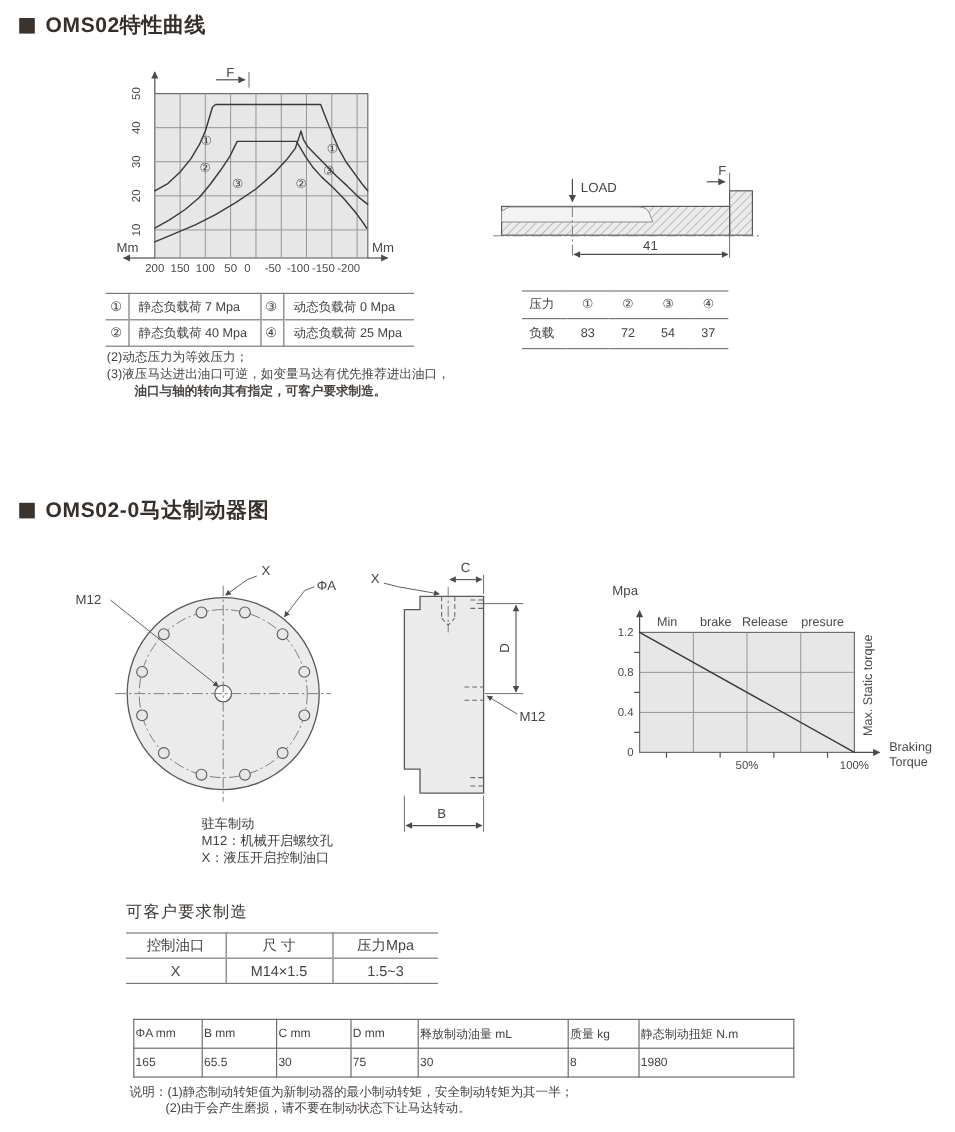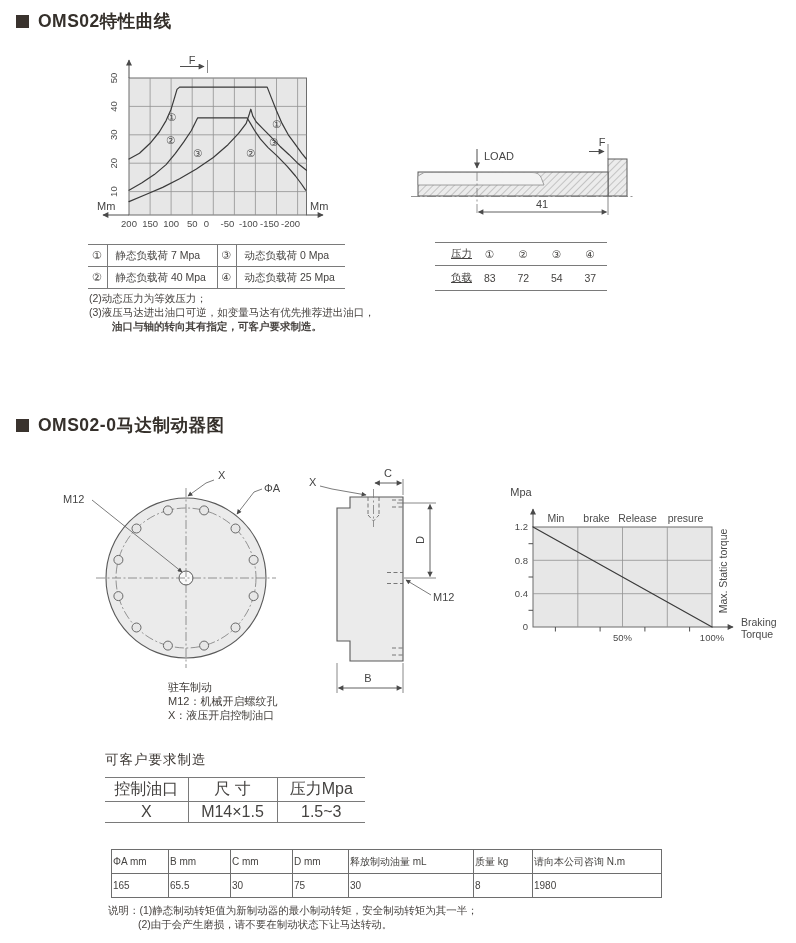--- a/index.html
+++ b/index.html
@@ -12,22 +12,22 @@
   
   table.tbl{position:absolute;border-collapse:collapse;table-layout:fixed;color:#454341;}
   .legend{left:88px;top:244px;width:257px;font-size:10.5px;}
   .legend td{border-top:1px solid #7a7a7a;height:19px;padding-left:8px;white-space:nowrap;}
   .legend tr:last-child td{border-bottom:1px solid #7a7a7a;}
   .vr{border-right:1px solid #7a7a7a;}
   td.cnum{text-align:center;padding-left:0;font-size:11px;}
   .press{left:435px;top:242px;width:172px;font-size:10.5px;text-align:center;}
   .press td{border-top:1px solid #7a7a7a;height:20px;}
   .press tr:last-child td{border-bottom:1px solid #7a7a7a;height:22px;}
-  .press td.lft{text-align:right;padding-left:6px;text-decoration:underline;}
-  .open{left:105px;top:777px;width:260px;font-size:16px;text-align:center;}
+  .press td.lft{text-align:left;padding-left:6px;}
+  .open{left:105px;top:777px;width:260px;font-size:12px;text-align:center;}
   .open td{border-top:1px solid #7a7a7a;height:18px;}
   .open tr:last-child td{border-bottom:1px solid #7a7a7a;}
   .dims{left:111px;top:849px;width:551px;font-size:10px;}
   .dims td{border:1px solid #6e6e6e;height:21px;white-space:nowrap;}
   .open-title{position:absolute;left:105px;top:751px;font-size:13.5px;color:#3c3733;letter-spacing:1px;}
   
   .notes1{position:absolute;left:89px;top:292px;font-size:10.5px;line-height:13.8px;color:#474340;}
   .notes2{position:absolute;left:108px;top:903px;font-size:10.5px;line-height:14px;color:#474340;}
   .brknotes{position:absolute;left:138px;top:681px;font-size:11px;line-height:13.8px;color:#44403d;margin-left:30px;}
   .indent1{margin-left:23px;font-weight:bold;} .indent2{margin-left:30px;}
@@ -327,21 +327,21 @@
         <col>
       </colgroup>
     <tbody>
         <tr>
       <td>ΦA mm</td>
       <td>B mm</td>
       <td>C mm</td>
       <td>D mm</td>
       <td>释放制动油量 mL</td>
       <td>质量 kg</td>
-      <td>请向本公司咨询 N.m</td>
+      <td>静态制动扭矩 N.m</td>
     </tr>
     <tr>
       <td>165</td>
       <td>65.5</td>
       <td>30</td>
       <td>75</td>
       <td>30</td>
       <td>8</td>
       <td>1980</td>
     </tr>

